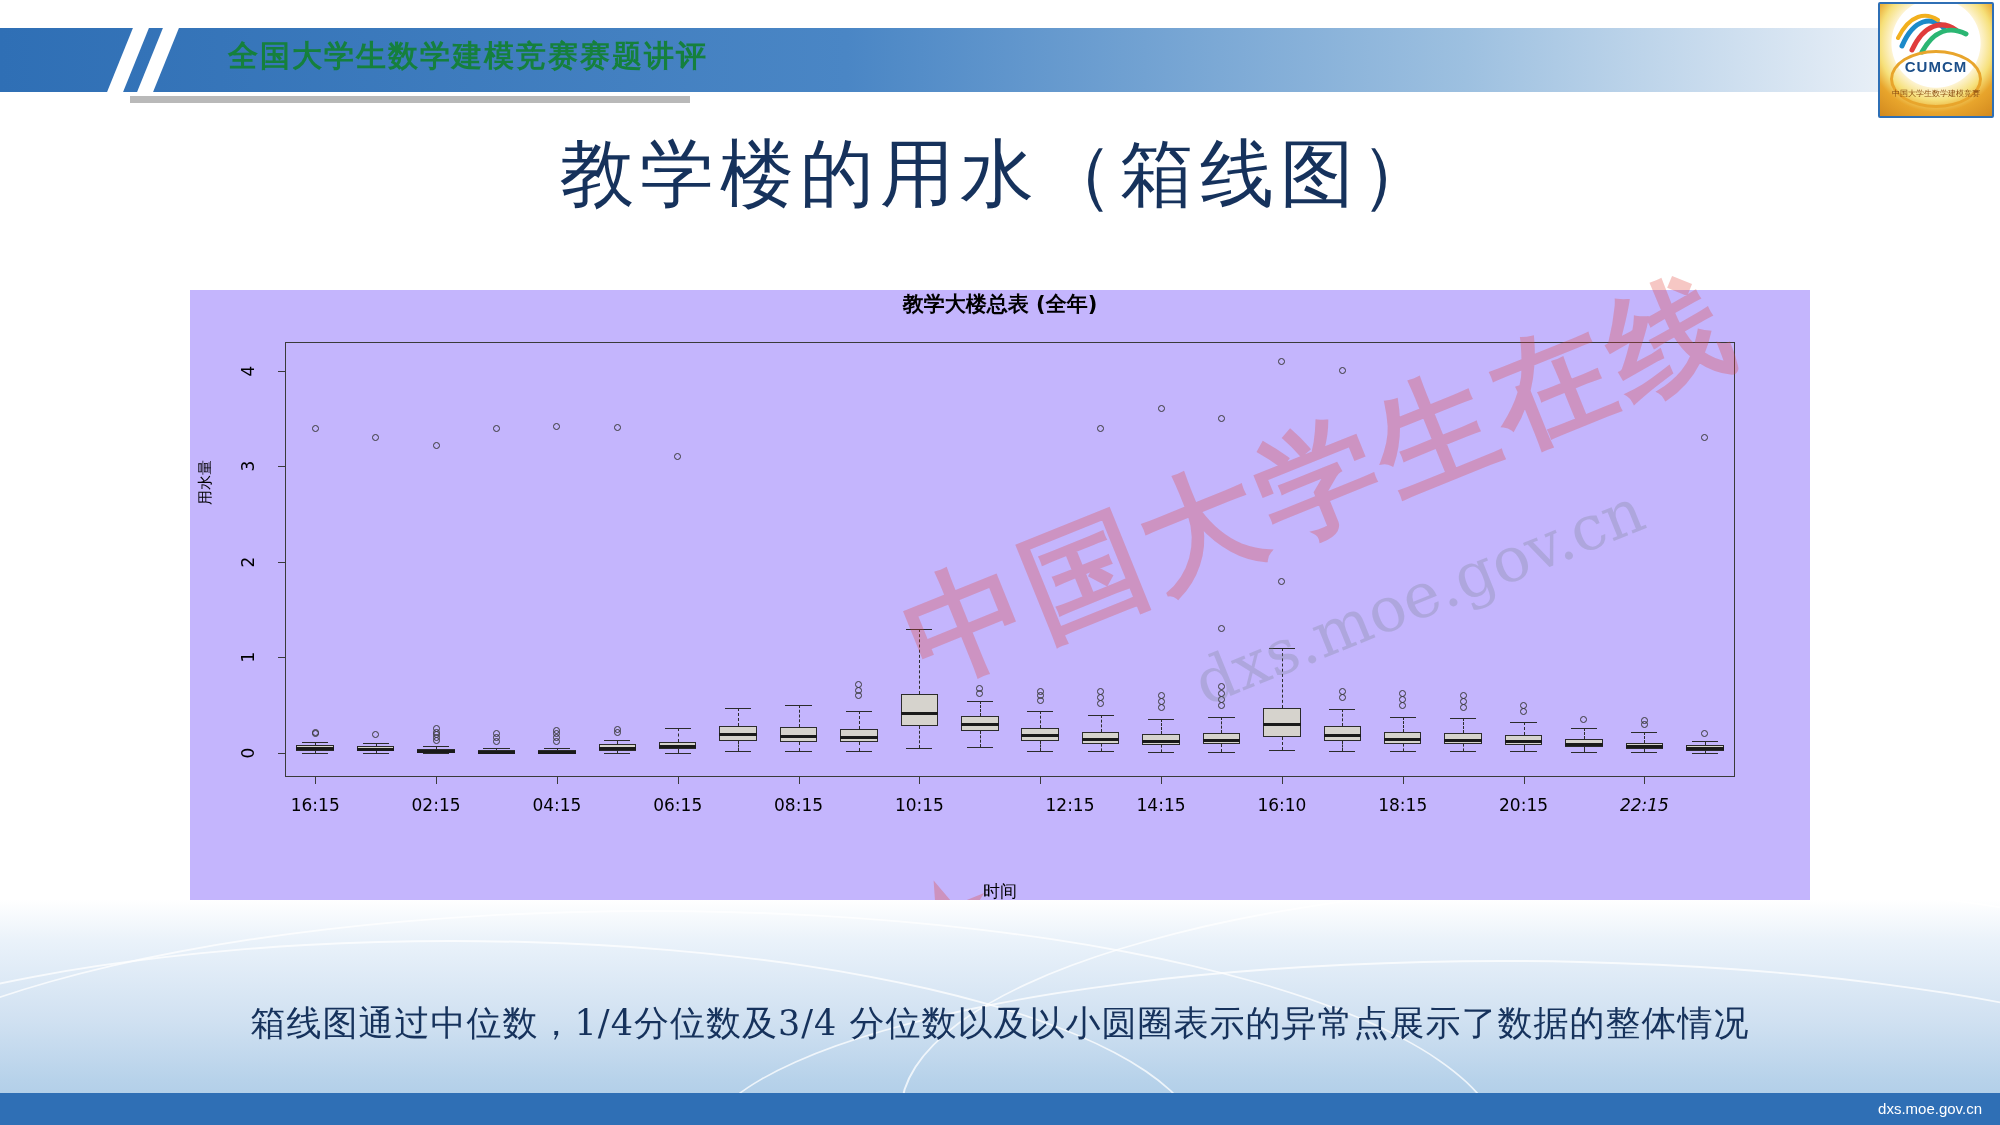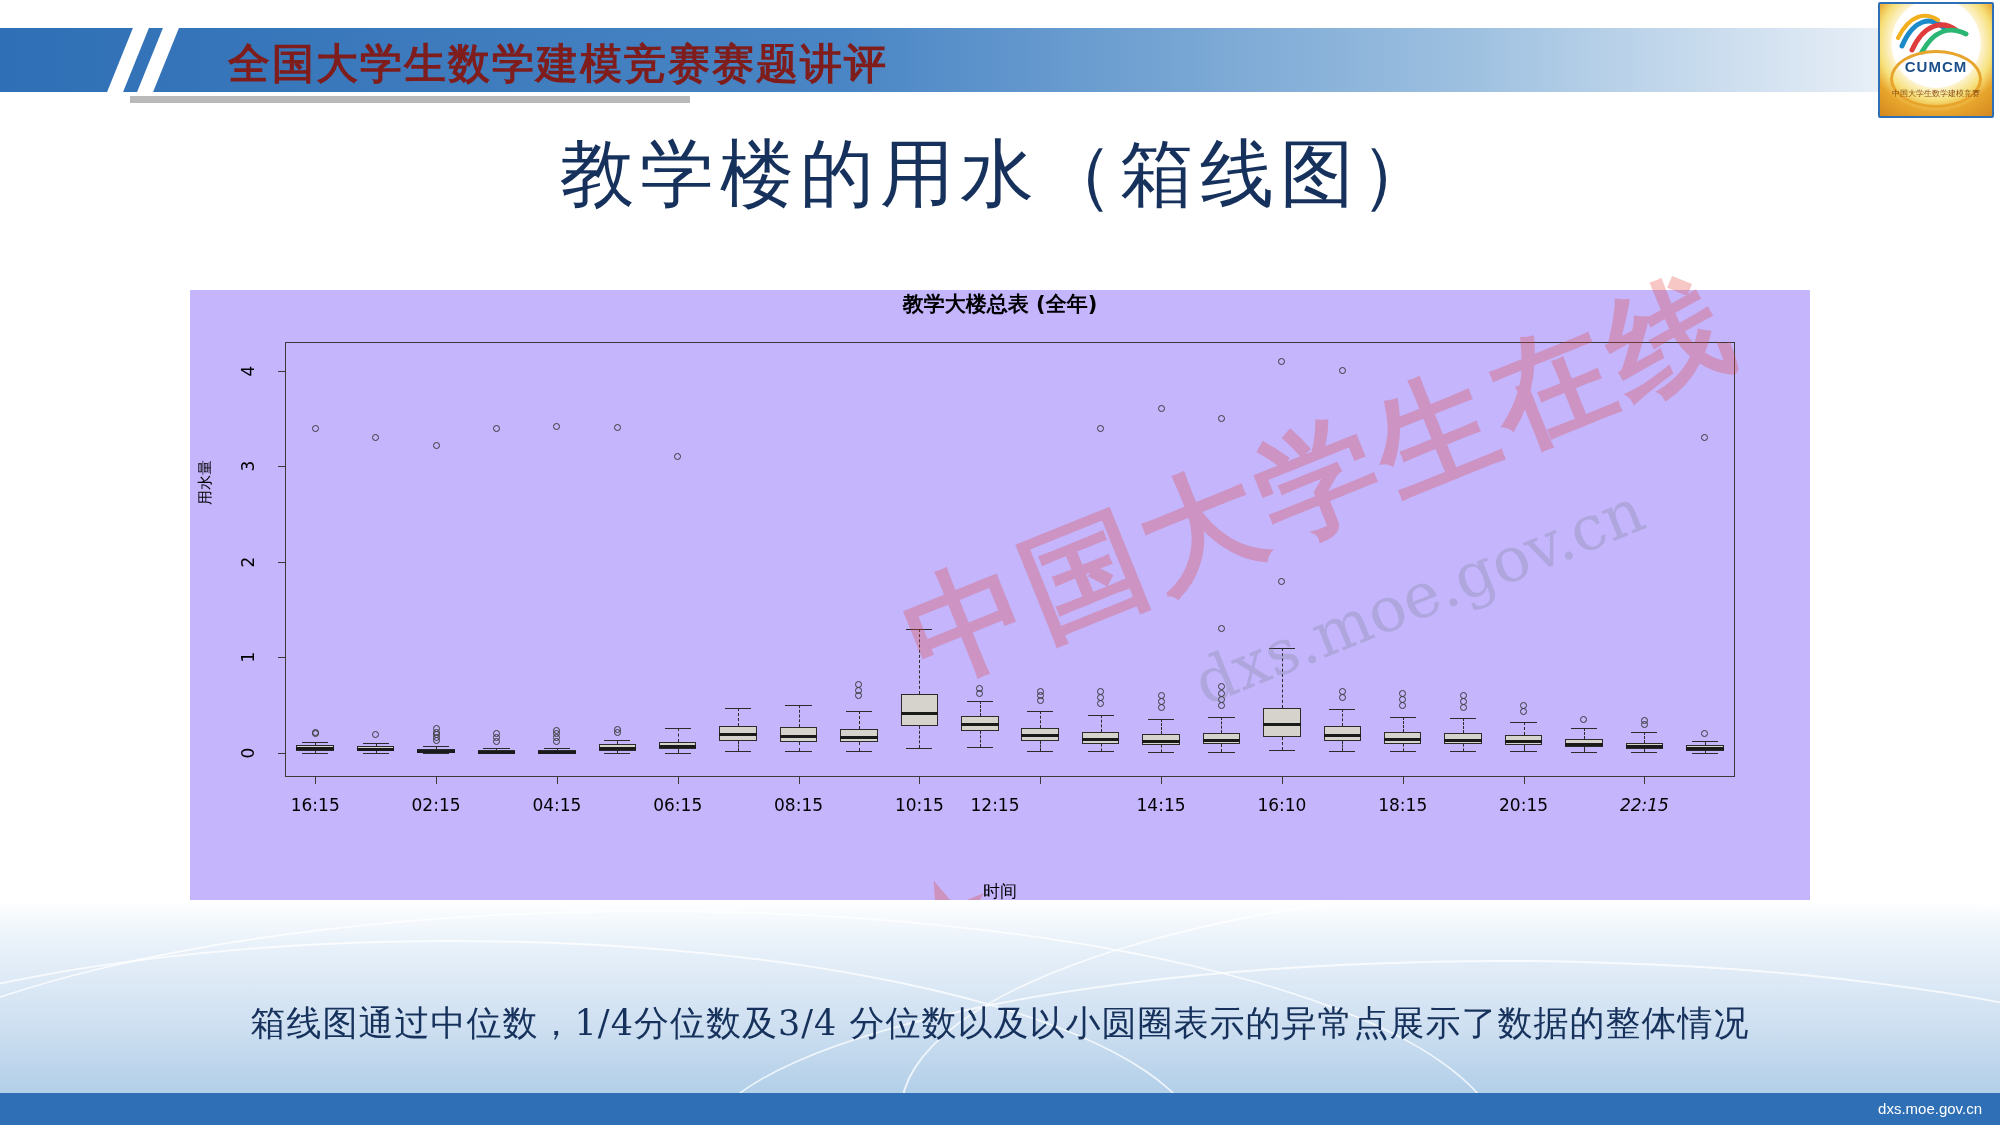--- a/index.html
+++ b/index.html
@@ -43,22 +43,22 @@
     background: #ffffff;
     transform: skewX(-22deg);
   }
   .header-slashes span.s1 { left: 0px; }
   .header-slashes span.s2 { left: 30px; }
   .header-title {
     position: absolute;
     left: 228px; top: 36px;
     font-family: Liberation Sans, sans-serif;
     font-weight: bold;
-    font-size: 42px;
-    color: #7f1d1d;
+    font-size: 30px;
+    color: #15803d;
     letter-spacing: 2px;
     white-space: nowrap;
   }
   .header-underline {
     position: absolute;
     left: 130px; top: 96px;
     width: 560px; height: 7px;
     background: #b9b9b9;
   }
   .header-underline2 {
@@ -340,21 +340,21 @@
       <div class="xtick" style="left: 246.042px; top: 505px;">02:15</div>
       <div class="xtickmark" style="left: 366.875px; top: 487px;"></div>
       <div class="xtick" style="left: 366.875px; top: 505px;">04:15</div>
       <div class="xtickmark" style="left: 487.708px; top: 487px;"></div>
       <div class="xtick" style="left: 487.708px; top: 505px;">06:15</div>
       <div class="xtickmark" style="left: 608.542px; top: 487px;"></div>
       <div class="xtick" style="left: 608.542px; top: 505px;">08:15</div>
       <div class="xtickmark" style="left: 729.375px; top: 487px;"></div>
       <div class="xtick" style="left: 729.375px; top: 505px;">10:15</div>
       <div class="xtickmark" style="left: 850.208px; top: 487px;"></div>
-      <div class="xtick" style="left: 805px; top: 505px;">12:15</div>
+      <div class="xtick" style="left: 880px; top: 505px;">12:15</div>
       <div class="xtickmark" style="left: 971.042px; top: 487px;"></div>
       <div class="xtick" style="left: 971.042px; top: 505px;">14:15</div>
       <div class="xtickmark" style="left: 1091.88px; top: 487px;"></div>
       <div class="xtick" style="left: 1091.88px; top: 505px;">16:10</div>
       <div class="xtickmark" style="left: 1212.71px; top: 487px;"></div>
       <div class="xtick" style="left: 1212.71px; top: 505px;">18:15</div>
       <div class="xtickmark" style="left: 1333.54px; top: 487px;"></div>
       <div class="xtick" style="left: 1333.54px; top: 505px;">20:15</div>
       <div class="xtickmark" style="left: 1454.38px; top: 487px;"></div>
       <div class="xtick" style="left: 1454.38px; top: 505px; font-style: italic;">22:15</div>

